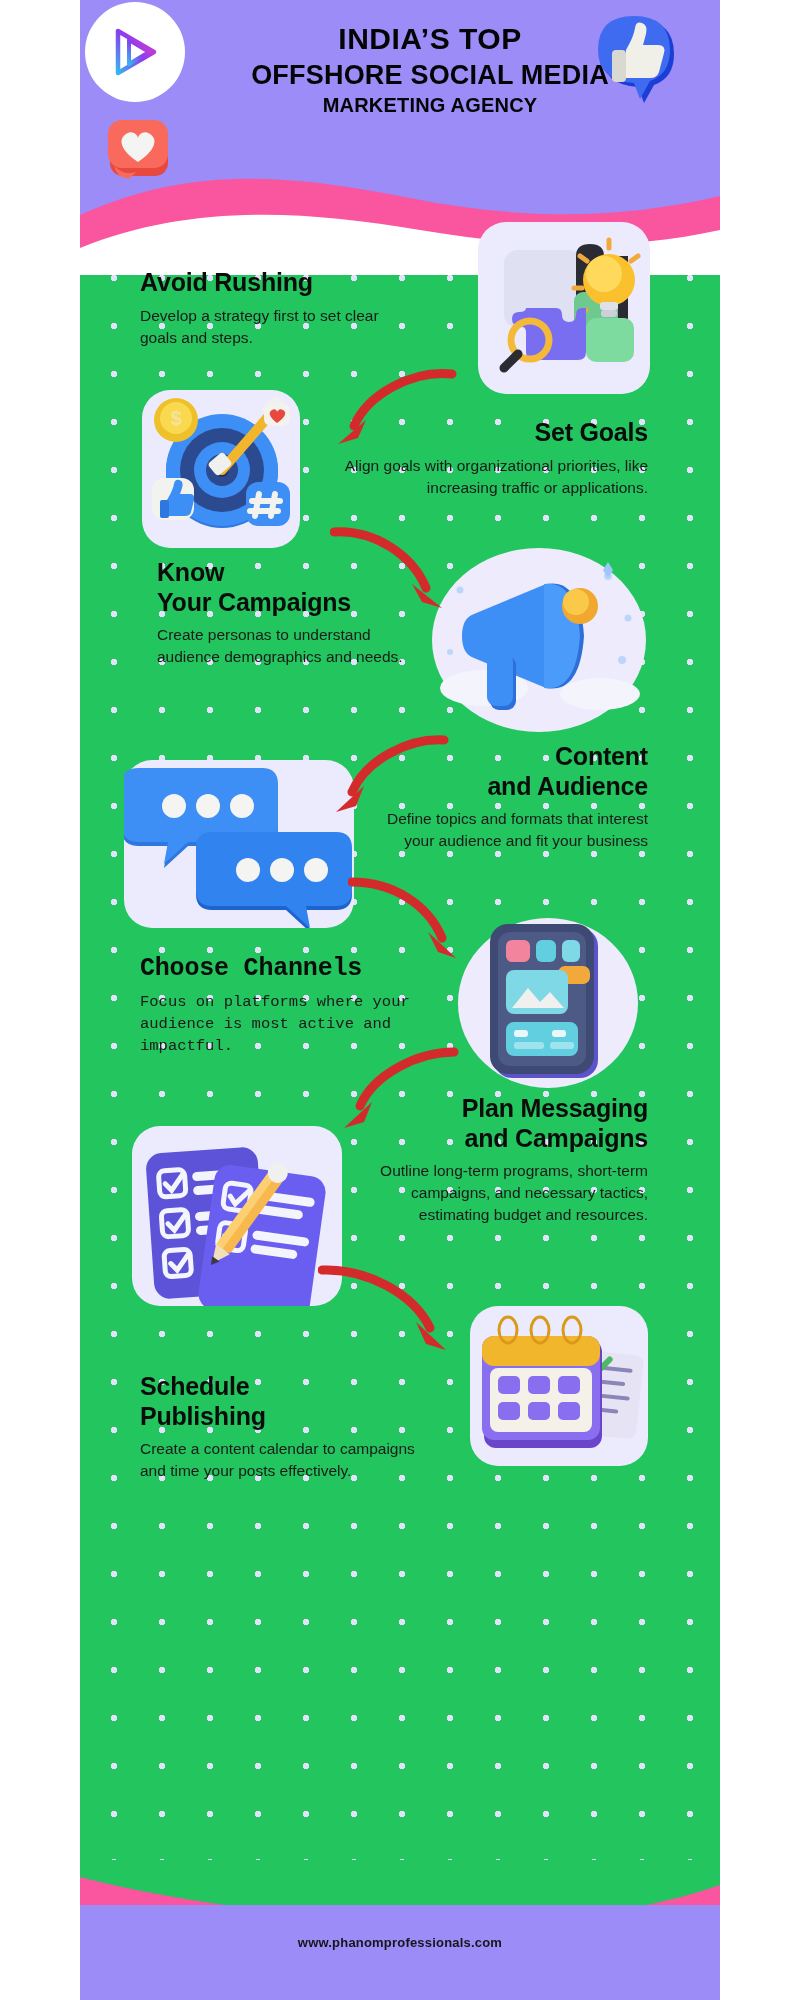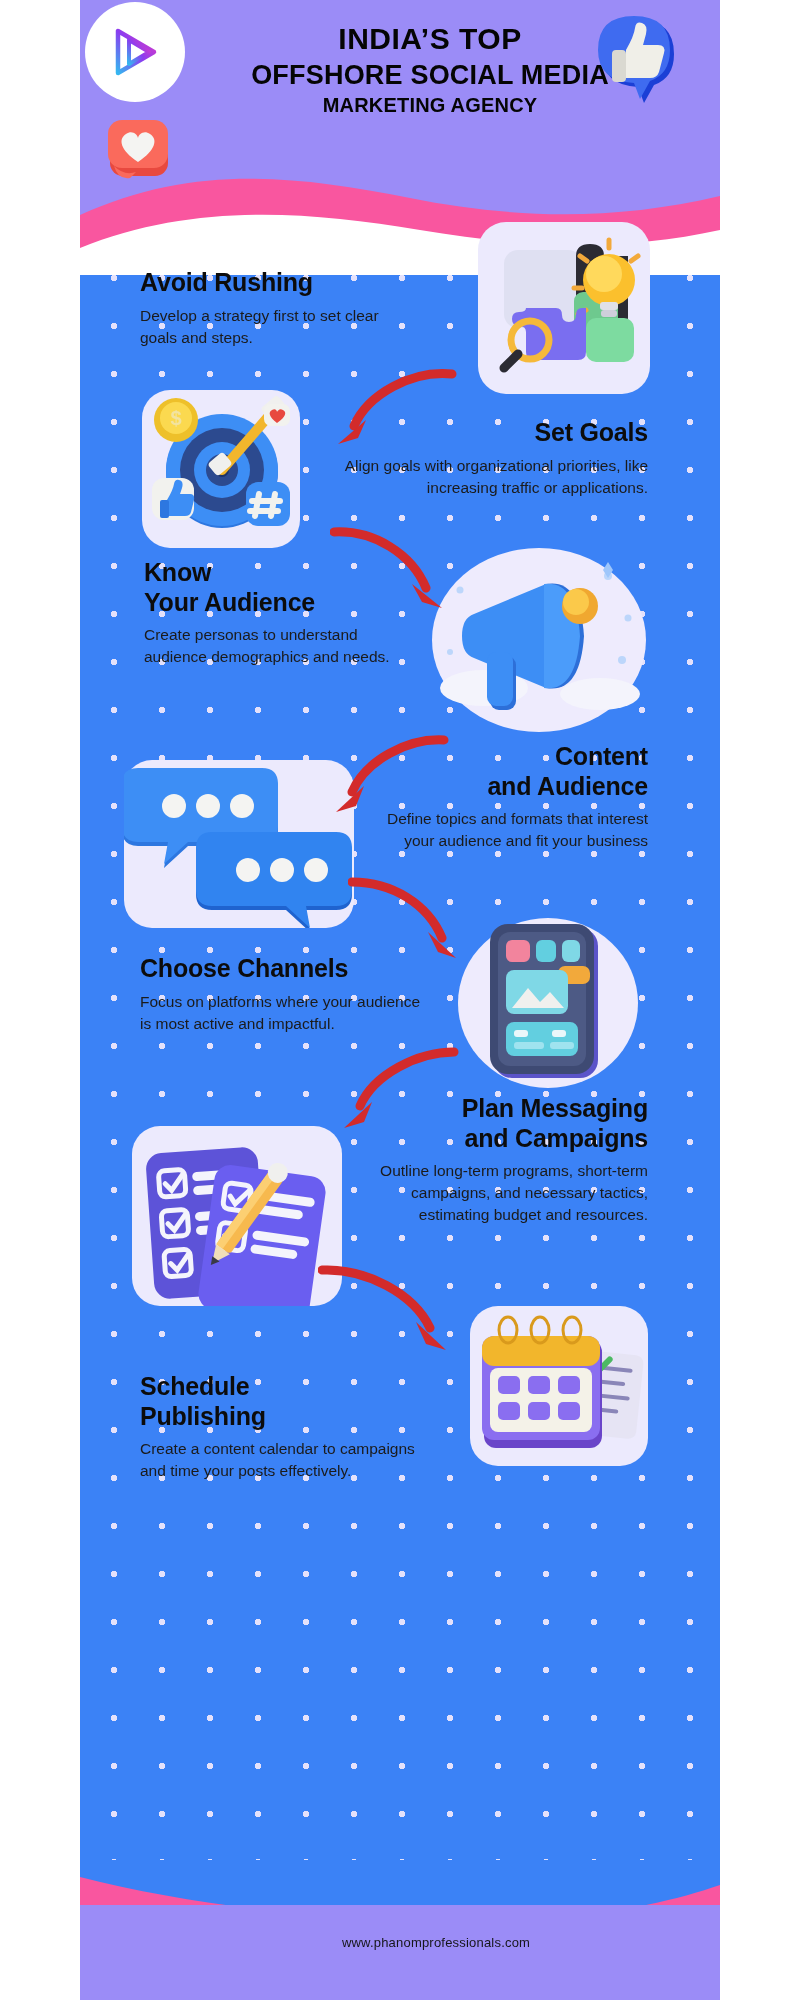--- a/index.html
+++ b/index.html
@@ -3,21 +3,21 @@
 <meta charset="utf-8">
 <style>
   html,body{margin:0;padding:0;}
   body{
     width:800px; height:2000px; overflow:hidden;
     font-family:"Liberation Sans", sans-serif;
     background:#ffffff;
   }
   #page{
     position:relative; width:640px; height:2000px; margin:0 auto;
-    background:#3b82f6; overflow:hidden;
+    background:#22c55e; overflow:hidden;
   }
   
   .dots{
     position:absolute; left:0; top:200px; width:640px; height:1660px;
     background-image:radial-gradient(#e4e1fb 3.2px, transparent 3.3px);
     background-size:48px 48px; background-position:10px 6px;
     pointer-events:none;
   }
   
   .header{
@@ -49,42 +49,42 @@
 
   
   .wave-top{ position:absolute; left:0; top:170px; width:640px; height:105px; }
   .wave-bottom{ position:absolute; left:0; top:1855px; width:640px; height:80px; }
   .footer-band{
     position:absolute; left:0; top:1905px; width:640px; height:95px;
     background:#9b8cf7;
   }
   .footer-url{
     position:absolute; left:0; top:1935px; width:640px; text-align:center;
-    font-size:13px; font-weight:400; color:#16161a; letter-spacing:.2px;padding-left:36px;
+    font-size:13px; font-weight:700; color:#16161a; letter-spacing:.2px;
   }
 
   
   .step{ position:absolute; }
   .step h2{
     margin:0; font-size:25px; font-weight:700; color:#0c0c0c; line-height:1.18;
     letter-spacing:-.2px;
   }
   .step p{
     margin:7px 0 0 0; font-size:15.5px; color:#1b1b1b; line-height:1.42;
     font-weight:400;
   }
   .align-right{ text-align:right; }
   .align-left{ text-align:left; }
 
   
   #step-1{ left:60px;  top:268px;  width:252px; }
   #step-2{ left:248px; top:418px;  width:320px; }
-  #step-3{ left:64px;  top:558px;  width:268px; }
+  #step-3{ left:77px;  top:558px;  width:268px; }
   #step-4{ left:288px; top:742px;  width:280px; }
-  #step-5{ left:60px;  top:954px;  width:285px; }
+  #step-5{ left:60px;  top:954px;  width:285px;font-family:Liberation Mono, monospace; }
   #step-6{ left:268px; top:1094px; width:300px; }
   #step-7{ left:60px;  top:1372px; width:290px; }
 
   
   .ill{ position:absolute; }
   .ill-bg{
     position:absolute; inset:0; border-radius:28px;
     background:#eceafd;
   }
   .ill-circle{
@@ -377,21 +377,21 @@
   </div>
 
   <div class="step align-right" id="step-2">
     <h2>Set Goals</h2>
     <p>Align goals with organizational priorities, like increasing traffic or applications.</p>
   </div>
 
   <div class="step align-left" id="step-3">
     <h2>
       <span>Know</span><br>
-      <span>Your Audience</span>
+      <span>Your Campaigns</span>
     </h2>
     <p>Create personas to understand audience demographics and needs.</p>
   </div>
 
   <div class="step align-right" id="step-4">
     <h2>
       <span>Content</span><br>
       <span>and Audience</span>
     </h2>
     <p>Define topics and formats that interest your audience and fit your business</p>

